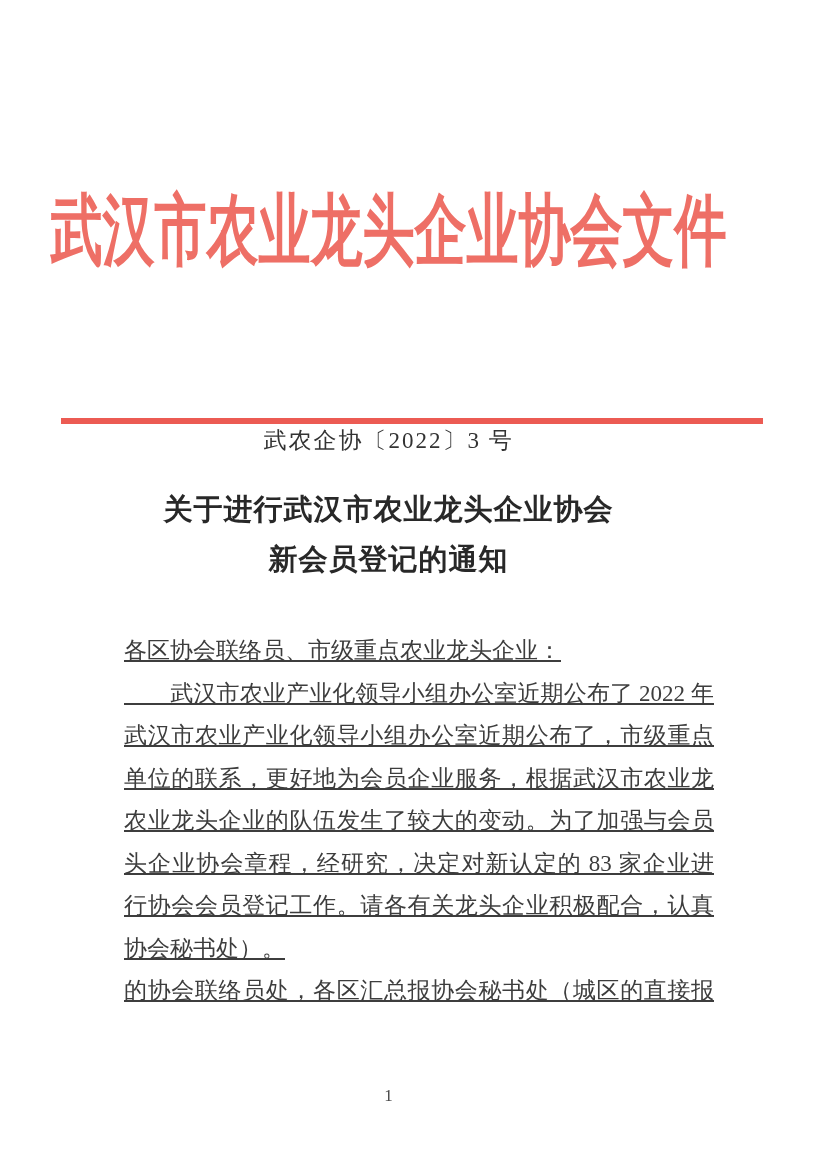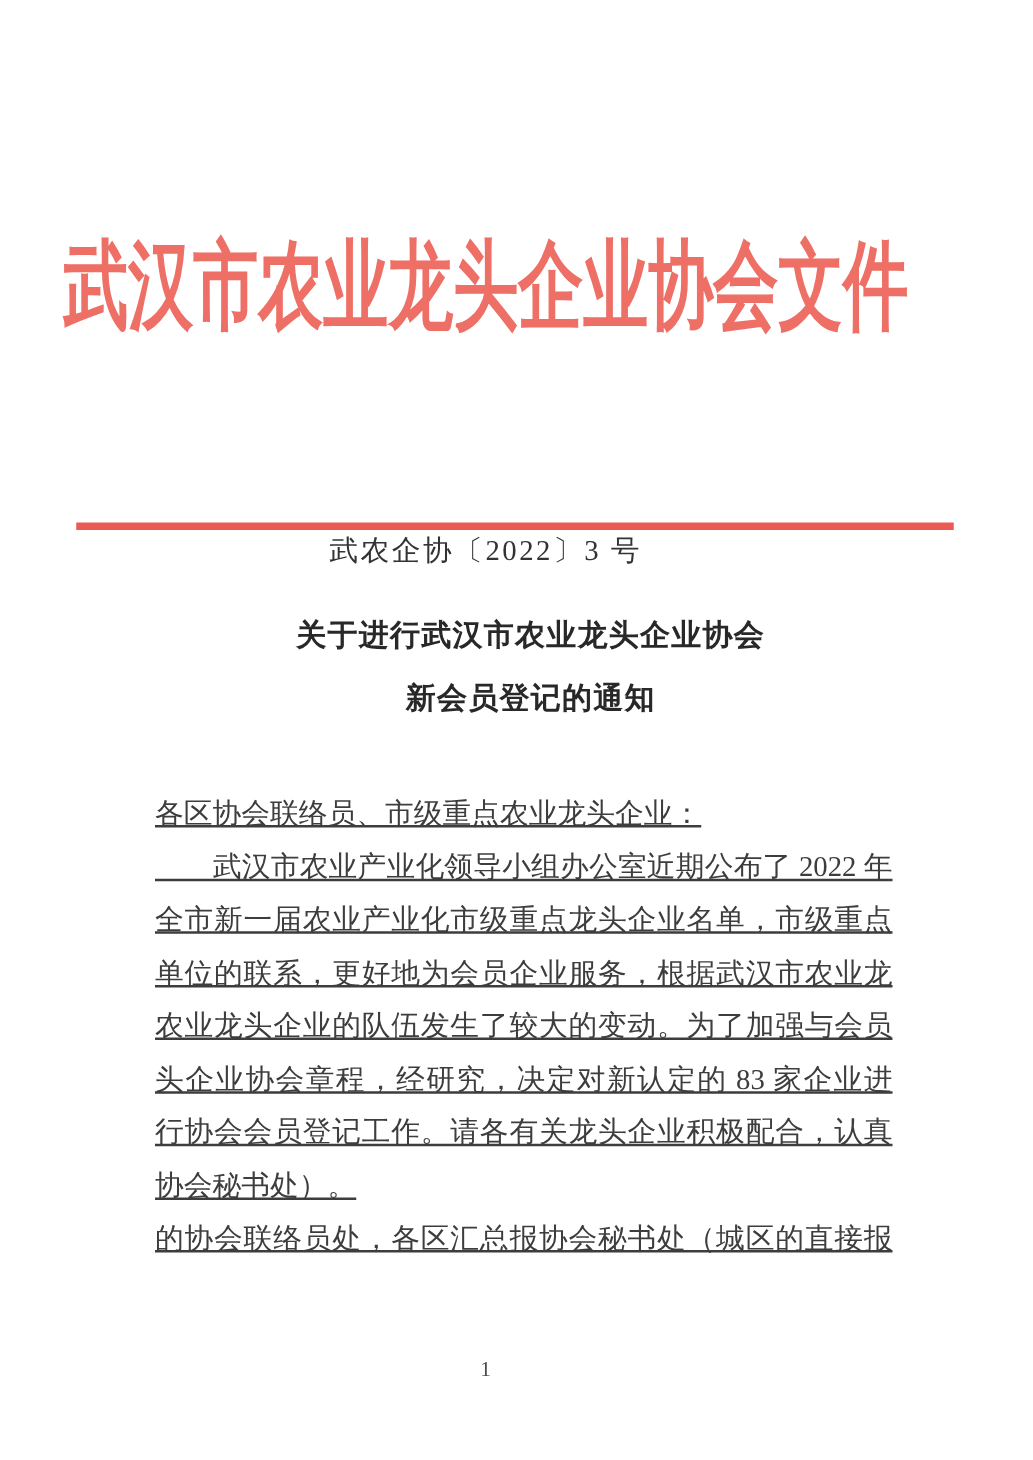--- a/index.html
+++ b/index.html
@@ -53,26 +53,25 @@
     height: 6px;
     background: var(--red-rule, #ec5b53);
   }
   
   .title {
     position: absolute;
     top: 484px;
     left: 0;
     width: 100%;
     text-align: center;
-    font-size: 24px;
+    font-size: 29px;
     font-weight: bold;
     color: #282828;
     line-height: 50px;
     letter-spacing: 1px;
-    padding-left: 36px;
   }
   
   .body-block {
     position: absolute;
     top: 630px;
     left: 124px;
     width: 590px;
     font-size: 23px;
     color: var(--body-text, #3d3d3d);
     text-decoration: underline;
@@ -109,21 +108,21 @@
   <div class="red-rule"></div>
 
   <div class="title">
     <div>关于进行武汉市农业龙头企业协会</div>
     <div>新会员登记的通知</div>
   </div>
 
   <div class="body-block">
       <div class="ln">各区协会联络员、市级重点农业龙头企业：</div>
       <div class="ln fill">　　武汉市农业产业化领导小组办公室近期公布了 2022 年</div>
-      <div class="ln fill">全市新一届农业产业化市级重点龙头企业名单，市级重点</div>
+      <div class="ln fill">武汉市农业产业化领导小组办公室近期公布了，市级重点</div>
       <div class="ln fill">单位的联系，更好地为会员企业服务，根据武汉市农业龙</div>
       <div class="ln fill">农业龙头企业的队伍发生了较大的变动。为了加强与会员</div>
       <div class="ln fill">头企业协会章程，经研究，决定对新认定的 83 家企业进</div>
       <div class="ln fill">行协会会员登记工作。请各有关龙头企业积极配合，认真</div>
       <div class="ln">协会秘书处）。</div>
       <div class="ln fill">的协会联络员处，各区汇总报协会秘书处（城区的直接报</div>
     </div>
 
   <div class="page-number">1</div>
 

